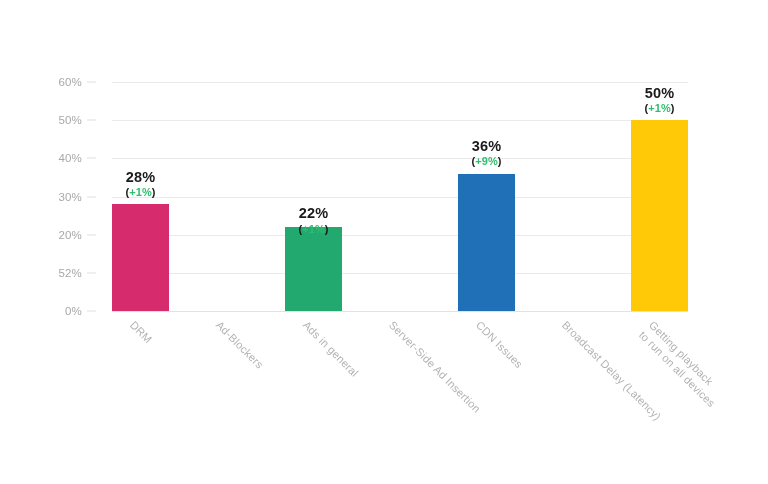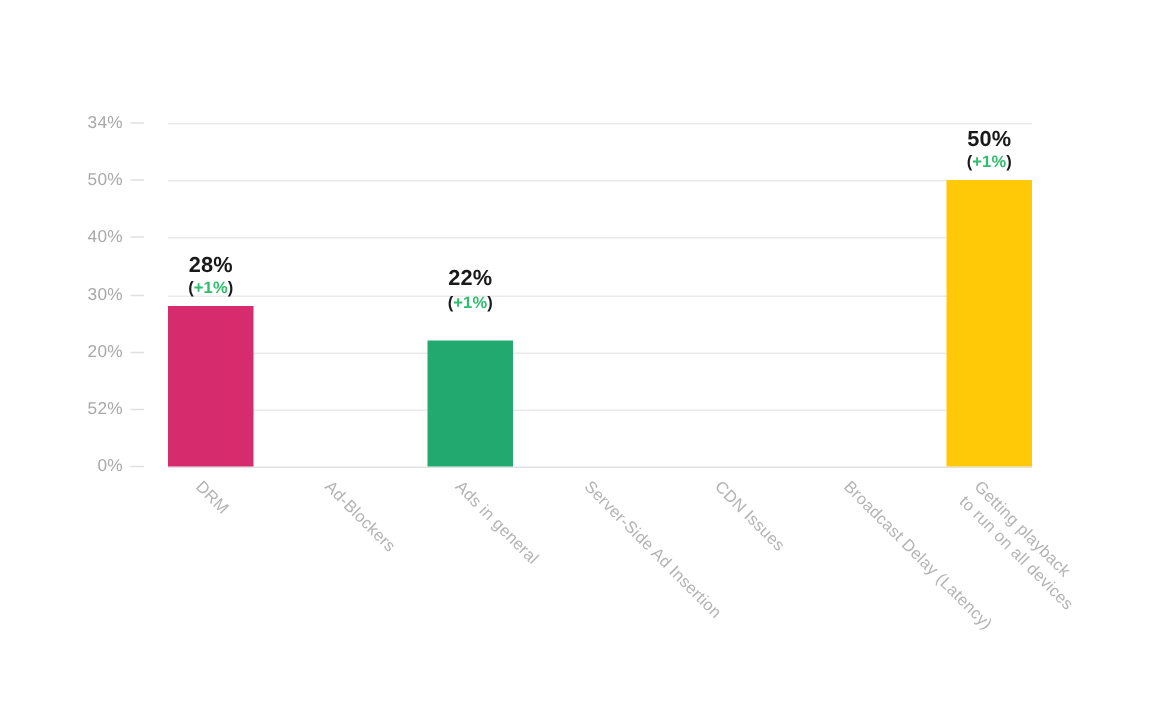--- a/index.html
+++ b/index.html
@@ -152,21 +152,21 @@
     <div class="y-tick" style="top:190.83px">52%</div>
     <div class="y-tick-mark" style="top:190.83px"></div>
     <div class="y-tick" style="top:152.67px">20%</div>
     <div class="y-tick-mark" style="top:152.67px"></div>
     <div class="y-tick" style="top:114.5px">30%</div>
     <div class="y-tick-mark" style="top:114.5px"></div>
     <div class="y-tick" style="top:76.33px">40%</div>
     <div class="y-tick-mark" style="top:76.33px"></div>
     <div class="y-tick" style="top:38.17px">50%</div>
     <div class="y-tick-mark" style="top:38.17px"></div>
-    <div class="y-tick" style="top:0px">34%</div>
+    <div class="y-tick" style="top:0px">60%</div>
     <div class="y-tick-mark" style="top:0px"></div>
   </div>
 
   <div class="plot-area">
     <div class="gridlines">
       <div class="gridline" style="top:0px"></div>
       <div class="gridline" style="top:38.17px"></div>
       <div class="gridline" style="top:76.33px"></div>
       <div class="gridline" style="top:114.5px"></div>
       <div class="gridline" style="top:152.67px"></div>
@@ -176,23 +176,30 @@
     <div class="bars" id="bars-container">
         <div class="bar-slot" style="left: 0px; width: 57px;">
           <div class="bar" style="height: 106.867px; background: rgb(214, 44, 109);"></div>
           <div class="bar-label" style="bottom: 112.867px;">
             <div class="bar-value">28%</div>
             <div class="bar-delta"><span>(</span><span class="delta-val">+1%</span><span>)</span></div>
           </div>
         </div>
         <div class="bar-slot" style="left: 173px; width: 57px;">
           <div class="bar" style="height: 83.9667px; background: rgb(34, 169, 111);"></div>
-          <div class="bar-label" style="bottom: 103px;">
+          <div class="bar-label" style="bottom: 76px;">
             <div class="bar-value">22%</div>
             <div class="bar-delta"><span>(</span><span class="delta-val">+1%</span><span>)</span></div>
+          </div>
+        </div>
+        <div class="bar-slot" style="left: 346px; width: 57px;">
+          <div class="bar" style="height: 137.4px; background: rgb(32, 112, 184);"></div>
+          <div class="bar-label" style="bottom: 143.4px;">
+            <div class="bar-value">36%</div>
+            <div class="bar-delta"><span>(</span><span class="delta-val">+9%</span><span>)</span></div>
           </div>
         </div>
         <div class="bar-slot" style="left: 519px; width: 57px;">
           <div class="bar" style="height: 190.833px; background: rgb(255, 201, 7);"></div>
           <div class="bar-label" style="bottom: 196.833px;">
             <div class="bar-value">50%</div>
             <div class="bar-delta"><span>(</span><span class="delta-val">+1%</span><span>)</span></div>
           </div>
         </div>
       </div>

